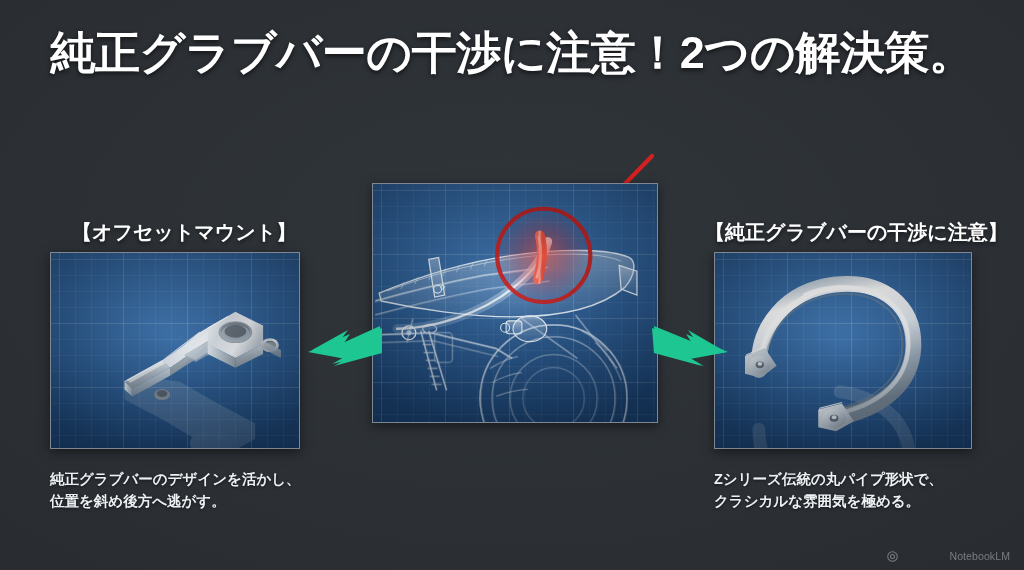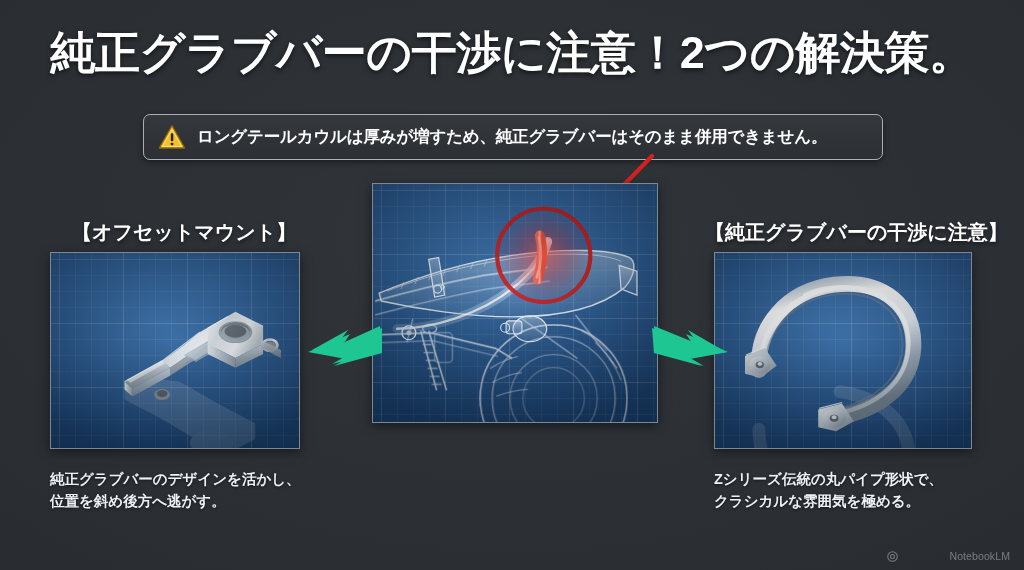--- a/index.html
+++ b/index.html
@@ -149,29 +149,20 @@
     margin-left: 47px;
   }
 </style>
 </head>
 <body>
 
 <div id="slide">
 
   <div class="title">純正グラブバーの干渉に注意！2つの解決策。</div>
 
-  <div class="warn-banner">
-    <svg class="warn-icon" viewBox="0 0 28 26">
-      <path d="M14 1.8 L26.6 24 L1.4 24 Z" fill="#f2c12e" stroke="#8d6a08" stroke-width="1.3" stroke-linejoin="round"></path>
-      <path d="M14 5.6 L23.6 22.5 L4.4 22.5 Z" fill="none" stroke="#fbe38a" stroke-width="1" stroke-linejoin="round" opacity="0.85"></path>
-      <rect x="12.8" y="9.3" width="2.5" height="8" rx="1.15" fill="#2a2205"></rect>
-      <circle cx="14.05" cy="20.1" r="1.45" fill="#2a2205"></circle>
-    </svg>
-    <div class="warn-text">ロングテールカウルは厚みが増すため、純正グラブバーはそのまま併用できません。</div>
-  </div>
 
   <svg class="red-arrow" viewBox="0 0 120 100">
     <line x1="112" y1="4" x2="46" y2="72" stroke="#d42020" stroke-width="4.2" stroke-linecap="round"></line>
     <path d="M48 78 L36 62 L62 64 Z" fill="#d42020"></path>
   </svg>
 
   <div class="panel" id="panel-center">
     <div class="grid"></div>
     <svg class="art" viewBox="0 0 286 240">
       <defs>

